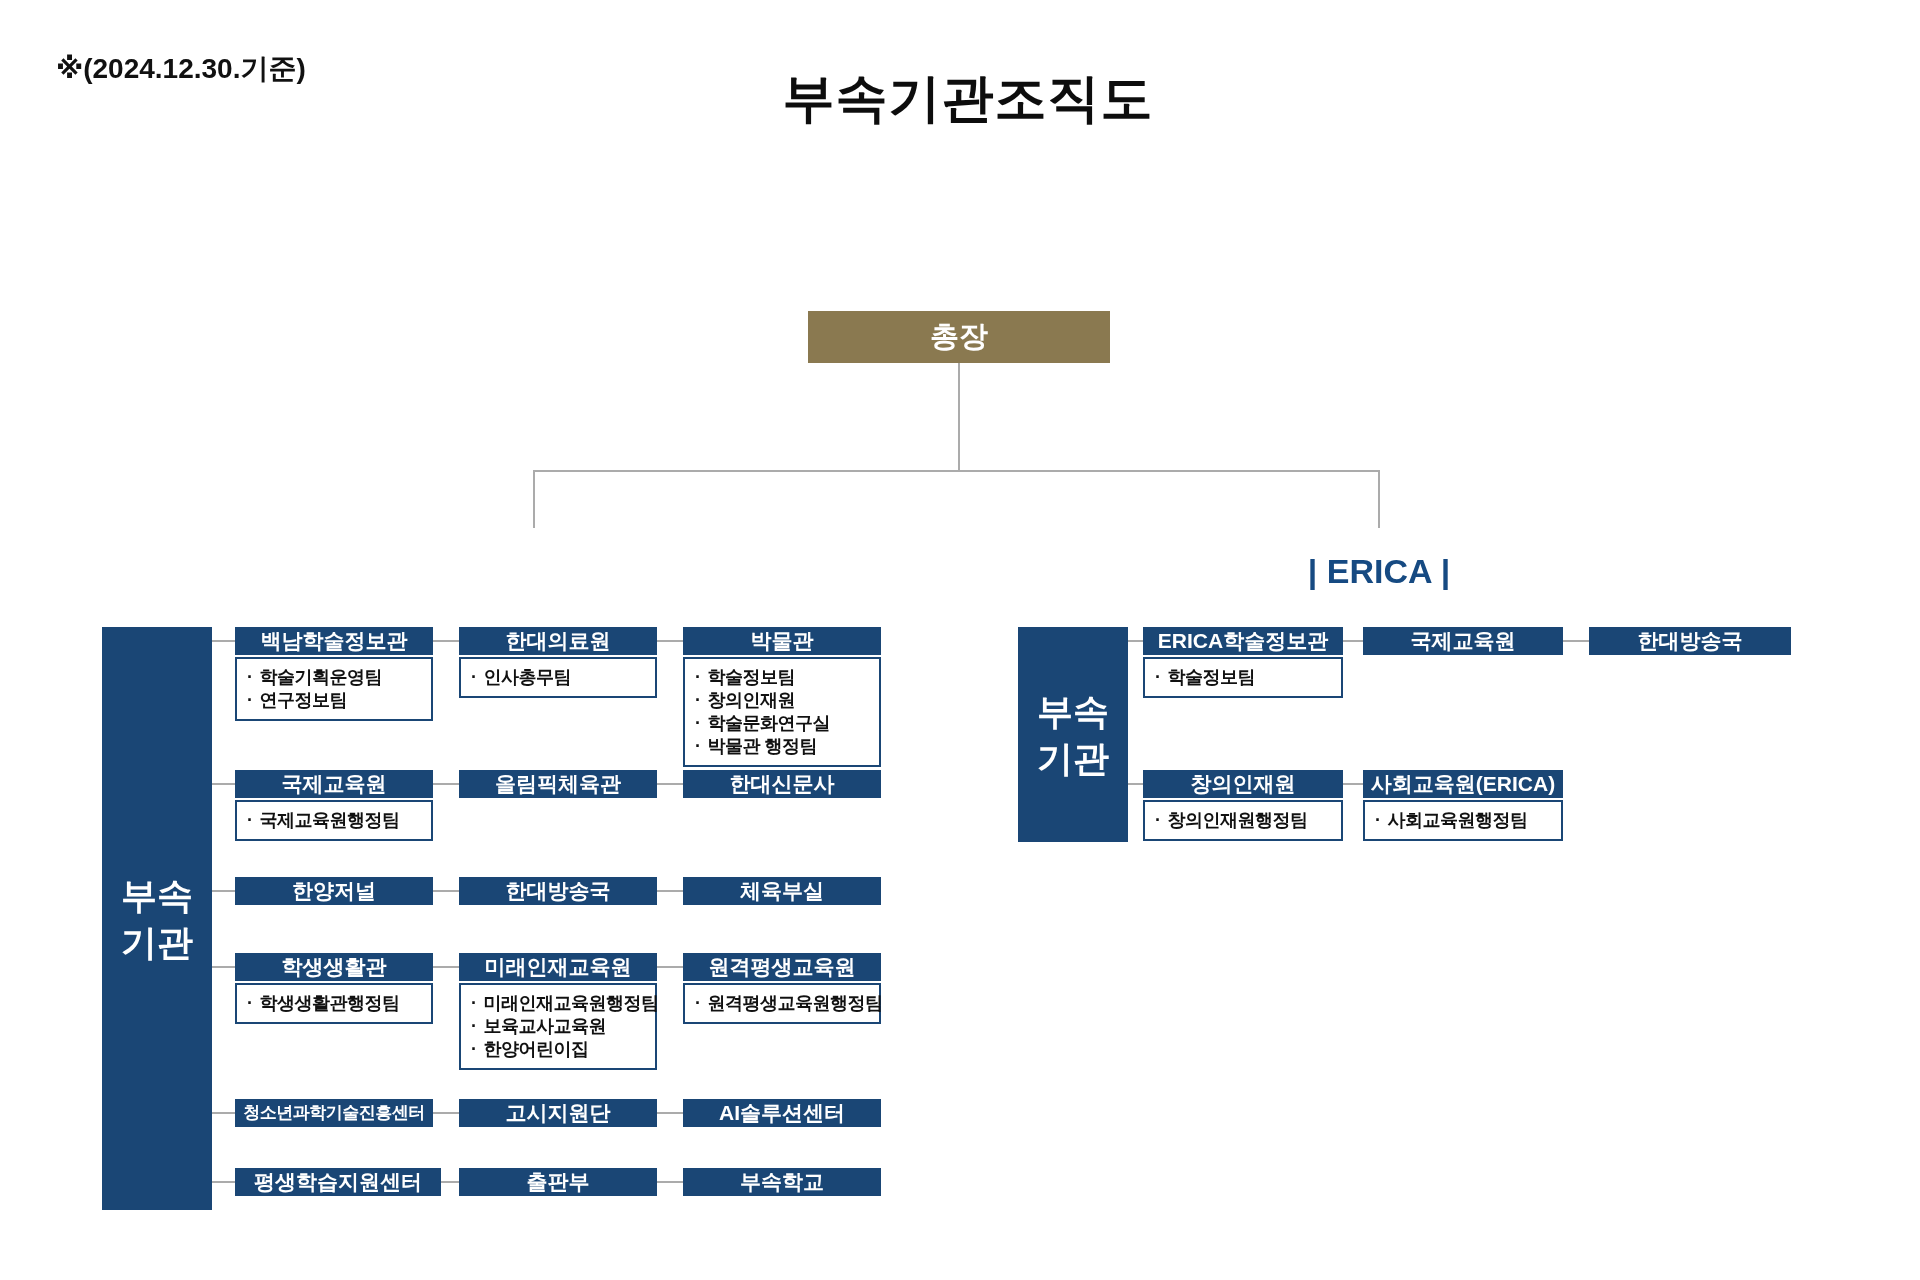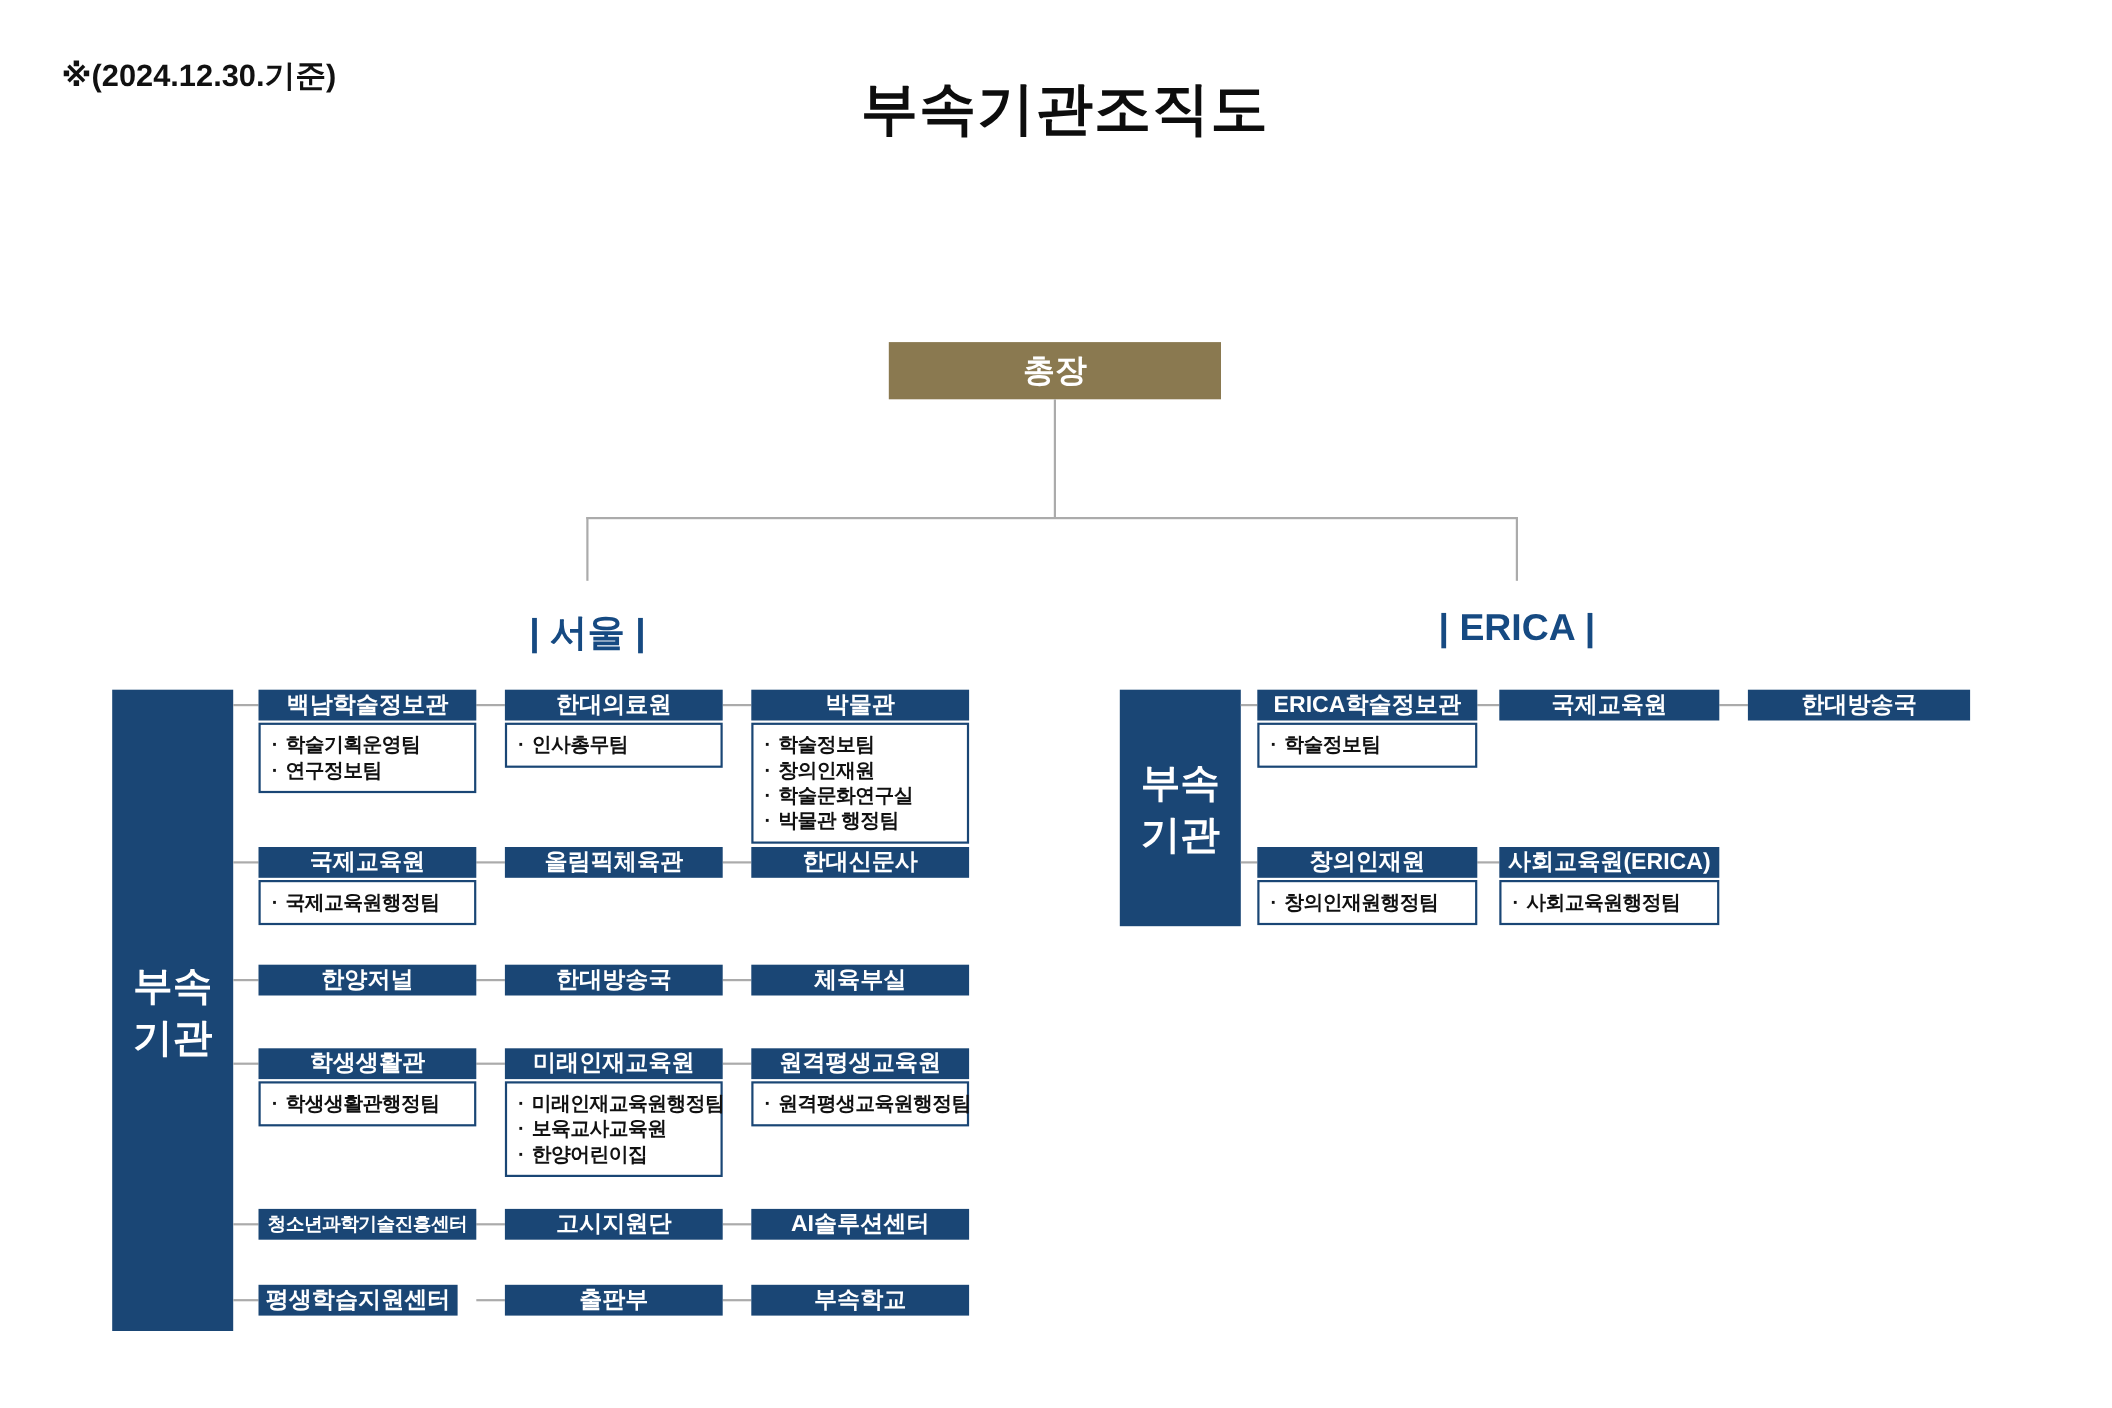--- a/index.html
+++ b/index.html
@@ -42,21 +42,20 @@
   <div class="note">※(2024.12.30.기준)</div>
   <div class="title">부속기관조직도</div>
 
   <div class="chancellor">총장</div>
 
   <div class="vline" style="left:958px;top:363px;height:107px"></div>
   <div class="hline" style="left:533px;top:470px;width:847px"></div>
   <div class="vline" style="left:533px;top:470px;height:58px"></div>
   <div class="vline" style="left:1378px;top:470px;height:58px"></div>
 
-  <div class="section-label" style="left:414px">| 서울 |</div>
   <div class="section-label" style="left:1259px">| ERICA |</div>
 
   <div class="sidebar" style="left:102px;top:627px;width:110px;height:583px">부속
 기관</div>
 
   <div class="hline" style="left:212px;top:640px;width:23px"></div>
   <div class="hline" style="left:433px;top:640px;width:26px"></div>
   <div class="hline" style="left:657px;top:640px;width:26px"></div>
   <div class="hline" style="left:212px;top:783px;width:23px"></div>
   <div class="hline" style="left:433px;top:783px;width:26px"></div>
@@ -144,21 +143,21 @@
   <div class="obox" style="left:235px;top:1099px;width:198px">
     <div class="ohead condensed">청소년과학기술진흥센터</div>
   </div>
   <div class="obox" style="left:459px;top:1099px;width:198px">
     <div class="ohead">고시지원단</div>
   </div>
   <div class="obox" style="left:683px;top:1099px;width:198px">
     <div class="ohead">AI솔루션센터</div>
   </div>
 
-  <div class="obox" style="left:235px;top:1168px;width:181px">
+  <div class="obox" style="left:235px;top:1168px;width:206px">
     <div class="ohead">평생학습지원센터</div>
   </div>
   <div class="obox" style="left:459px;top:1168px;width:198px">
     <div class="ohead">출판부</div>
   </div>
   <div class="obox" style="left:683px;top:1168px;width:198px">
     <div class="ohead">부속학교</div>
   </div>
 
   <div class="sidebar" style="left:1018px;top:627px;width:110px;height:215px">부속

